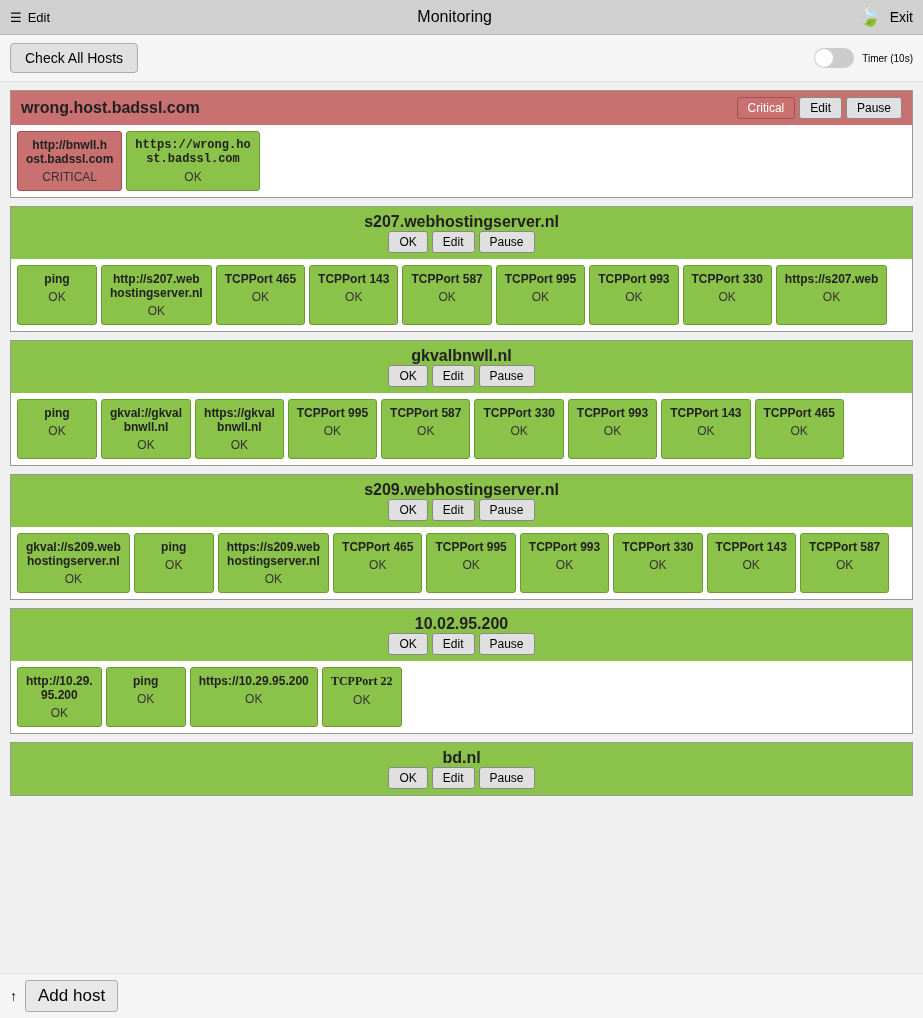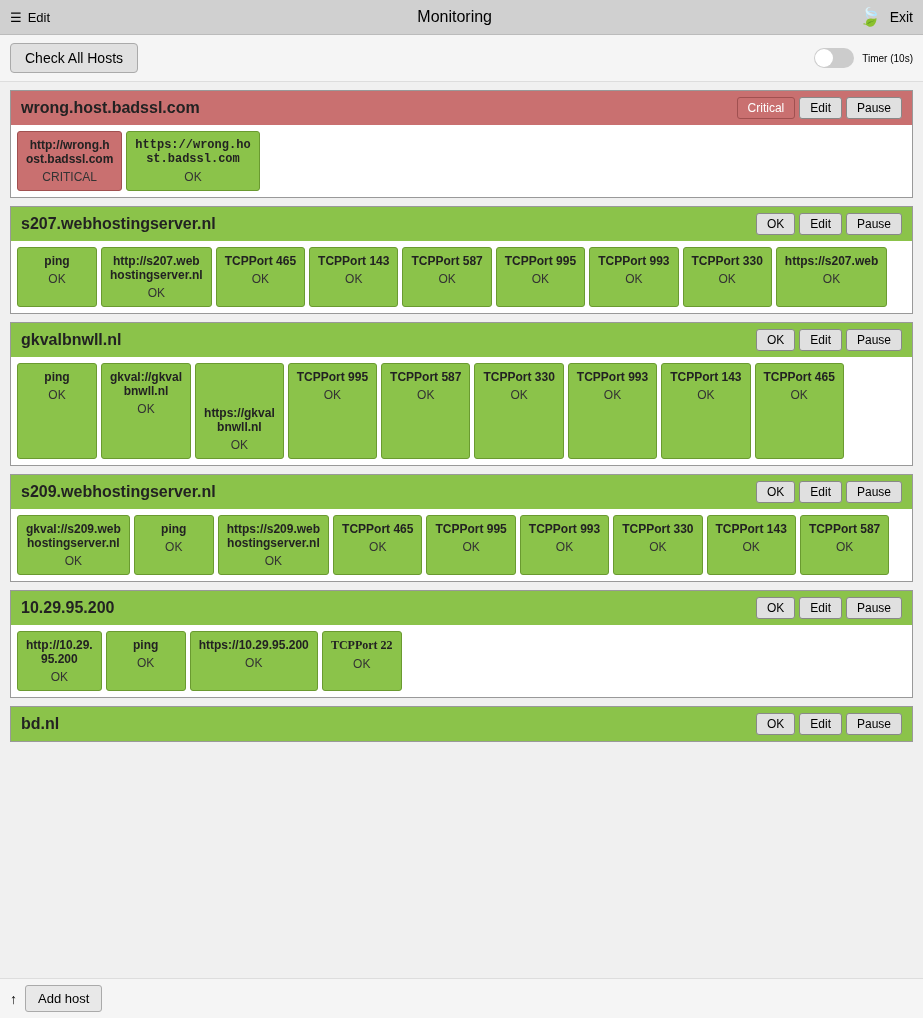--- a/index.html
+++ b/index.html
@@ -116,20 +116,21 @@
       display: flex;
       align-items: center;
       justify-content: space-between;
       padding: 6px 10px;
     }
     .host-header.critical {
       background: #c97070;
     }
     .host-header.ok {
       background: #8bc34a;
+      flex-direction: column;
     }
 
     .host-name {
       font-size: 16px;
       font-weight: bold;
       color: #222;
     }
     .host-actions {
       display: flex;
       gap: 4px;
@@ -201,21 +202,21 @@
       padding: 5px 8px;
       border: 1px solid #ccc;
       border-radius: 3px;
       font-size: 13px;
     }
     .add-host-btn {
       padding: 5px 12px;
       border: 1px solid #aaa;
       border-radius: 3px;
       background: #e8e8e8;
-      font-size: 13px;
+      font-size: 17px;
       cursor: pointer;
     }
   </style>
 </head>
 <body>
 
 <div class="top-bar">
   <div class="top-bar-menu">
     <span>☰</span>
     <span>Edit</span>
@@ -241,21 +242,21 @@
       <div class="host-header critical">
         <span class="host-name">wrong.host.badssl.com</span>
         <div class="host-actions">
           <button class="action-btn critical-btn">Critical</button>
           <button class="action-btn">Edit</button>
           <button class="action-btn">Pause</button>
         </div>
       </div>
       <div class="services-grid">
         <div class="service-tile critical">
-          <span class="service-tile-name" style="white-space: pre-line;">http://wrong.h
+          <span class="service-tile-name" style="white-space: pre-line;">http://bnwll.h
 ost.badssl.com</span>
           <span class="service-tile-status">CRITICAL</span>
         </div>
         <div class="service-tile ok">
           <span class="service-tile-name" style="white-space: pre-line; font-family: Liberation Mono, monospace;">https://wrong.ho
 st.badssl.com</span>
           <span class="service-tile-status">OK</span>
         </div>
       </div>
     </div>
@@ -321,21 +322,21 @@
         <div class="service-tile ok">
           <span class="service-tile-name" style="white-space: pre-line;">ping</span>
           <span class="service-tile-status">OK</span>
         </div>
         <div class="service-tile ok">
           <span class="service-tile-name" style="white-space: pre-line;">gkval://gkval
 bnwll.nl</span>
           <span class="service-tile-status">OK</span>
         </div>
         <div class="service-tile ok">
-          <span class="service-tile-name" style="white-space: pre-line; margin-top: 36px;">https://gkval
+          <span class="service-tile-name" style="white-space: pre-line;">https://gkval
 bnwll.nl</span>
           <span class="service-tile-status">OK</span>
         </div>
         <div class="service-tile ok">
           <span class="service-tile-name" style="white-space: pre-line;">TCPPort 995</span>
           <span class="service-tile-status">OK</span>
         </div>
         <div class="service-tile ok">
           <span class="service-tile-name" style="white-space: pre-line;">TCPPort 587</span>
           <span class="service-tile-status">OK</span>
@@ -403,21 +404,21 @@
           <span class="service-tile-status">OK</span>
         </div>
         <div class="service-tile ok">
           <span class="service-tile-name" style="white-space: pre-line;">TCPPort 587</span>
           <span class="service-tile-status">OK</span>
         </div>
       </div>
     </div>
     <div class="host-card ok">
       <div class="host-header ok">
-        <span class="host-name">10.29.95.200</span>
+        <span class="host-name">10.02.95.200</span>
         <div class="host-actions">
           <button class="action-btn">OK</button>
           <button class="action-btn">Edit</button>
           <button class="action-btn">Pause</button>
         </div>
       </div>
       <div class="services-grid">
         <div class="service-tile ok">
           <span class="service-tile-name" style="white-space: pre-line;">http://10.29.
 95.200</span>

